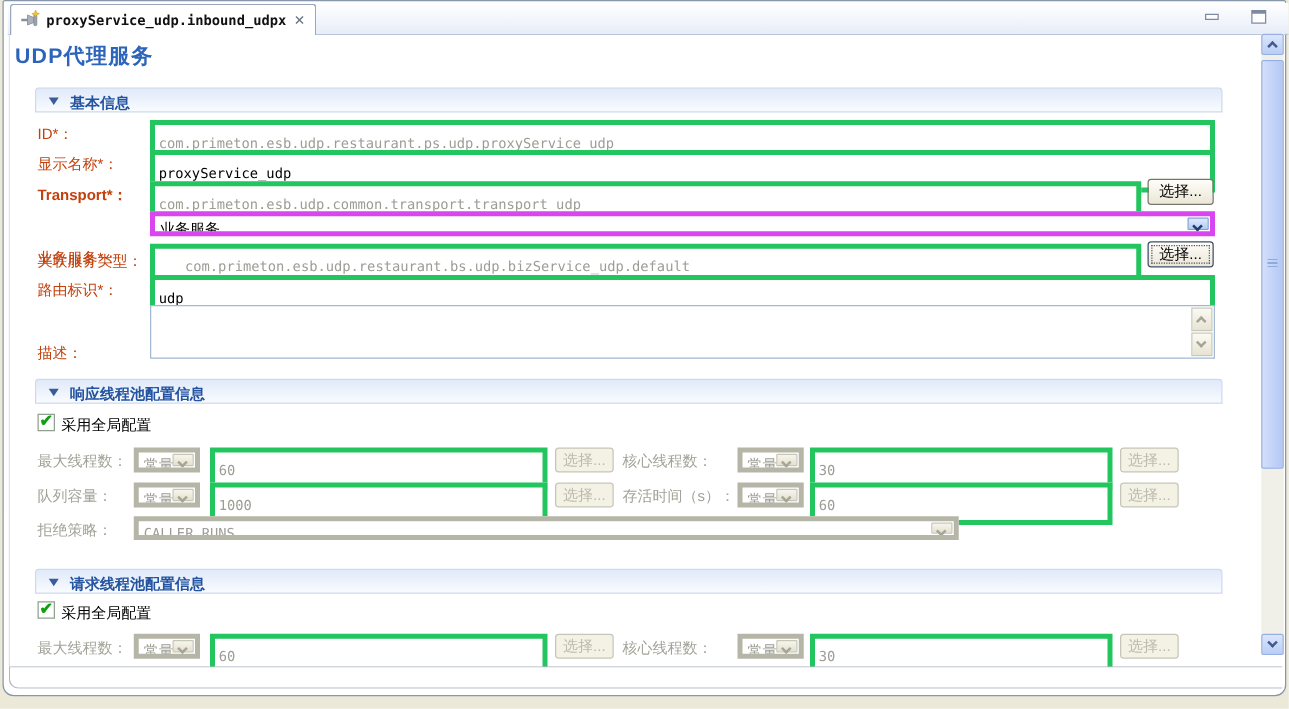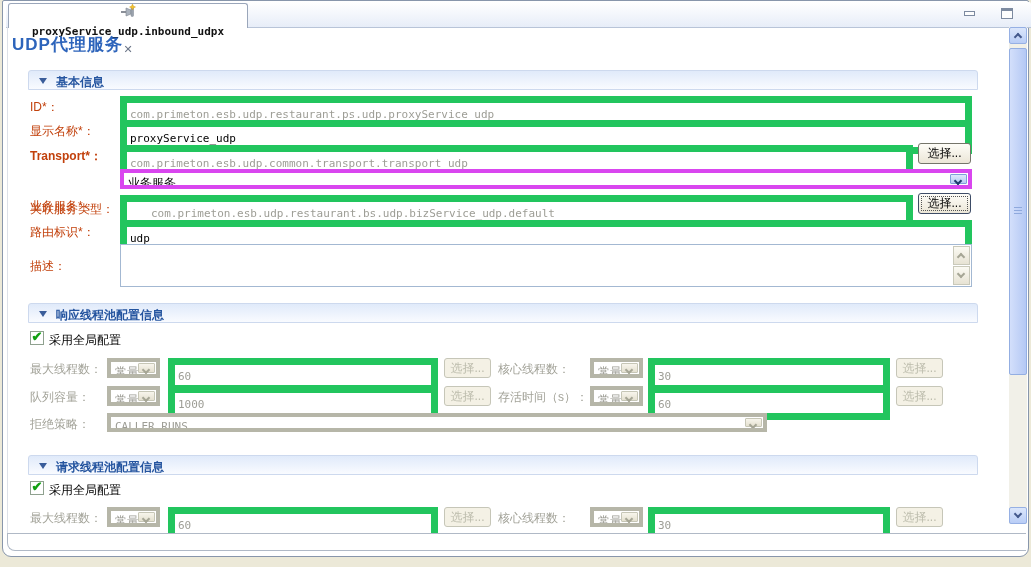--- a/index.html
+++ b/index.html
@@ -18,21 +18,21 @@
   }
   .tabbar {
     position:absolute; left:3px; top:1px; width:1025px; height:26px;
     background:linear-gradient(#ffffff,#e7edf8);
     border-bottom:1px solid #b8c4d8; border-radius:2px 2px 0 0;
   }
   .tab {
     position:absolute; left:2px; top:1px; height:25px;
     background:#fff; border:1px solid #9aa6ba; border-bottom:none;
     border-radius:3px 3px 0 0;
-    display:flex; align-items:center; gap:5px; padding:0 23px;flex-direction:column;
+    display:flex; align-items:center; gap:5px; padding:0 7px;
   }
   .tab-label { font:bold 11px "DejaVu Sans Mono", monospace; color:#111; }
   .tab-close { font-size:11px; color:#6a7486; padding:0 1px; cursor:default; }
   .winbtn { position:absolute; }
   .min-glyph { width:11px; height:5px; border:1px solid #7c8aa0; background:#fdfdfd; }
   .max-glyph { width:12px; height:11px; border:1px solid #7c8aa0; border-top:3px solid #7c8aa0; background:#fdfdfd; }
   
   .page-title {
     position:absolute; left:12px; top:33px;
     font-size:17px; font-weight:bold; color:#2d64bb; letter-spacing:1px;
@@ -45,21 +45,21 @@
   .sect-tri {
     position:absolute; left:10px; top:7px; width:0; height:0;
     border-left:4px solid transparent; border-right:4px solid transparent;
     border-top:6px solid #3a5d9a;
   }
   .sect-t { position:absolute; left:27px; top:3px; font-weight:bold; color:#24549f; font-size:12px; }
   .lbl { position:absolute; left:30px; color:#c2410c; font-size:12px; white-space:nowrap; }
   .lbl.gray { color:#a3a399; }
   .txt {
     position:absolute; height:34px;
-    border:7px solid #22c55e; background:#fff;
+    border:4px solid #22c55e; background:#fff;
     font:11px "DejaVu Sans Mono", monospace; color:#000;
     padding:2px 3px 0 3px; outline:none;
   }
   .txt.dis { color:#9d9d95; }
   .ta {
     position:absolute; border:1px solid #a3b8d2; background:#fff;
     font:11px "DejaVu Sans Mono", monospace; resize:none; outline:none;
   }
   .ta-btn {
     position:absolute; width:17px; height:19px;
@@ -175,21 +175,21 @@
     </span>
 </div>
 
 <div class="lbl" style="top:198px;">业务服务*：</div>
 <input class="txt dis" style="left: 120px; top: 195px; width: 793px; padding-left: 24px;" readonly="" value="com.primeton.esb.udp.restaurant.bs.udp.bizService_udp.default">
 <div class="btn focus" style="left:918px; top:193px;">选择...</div>
 
 <div class="lbl" style="top:224px;">路由标识*：</div>
 <input class="txt" style="left: 120px; top: 220px; width: 852px;" value="udp">
 
-<div class="lbl" style="top:258px;">描述：</div>
+<div class="lbl" style="top:274px;">描述：</div>
 <textarea class="ta" style="left: 120px; top: 244px; width: 852px; height: 43px; padding-right: 20px;"></textarea>
 <div class="ta-btn" style="left:953px; top:246px;">
   <span class="chv up gray"></span>
 </div>
 <div class="ta-btn" style="left:953px; top:266px;">
   <span class="chv down gray" style="top:4px;"></span>
 </div>
 
 <div class="sect" style="top:303px;">
   <span class="sect-tri"></span>

